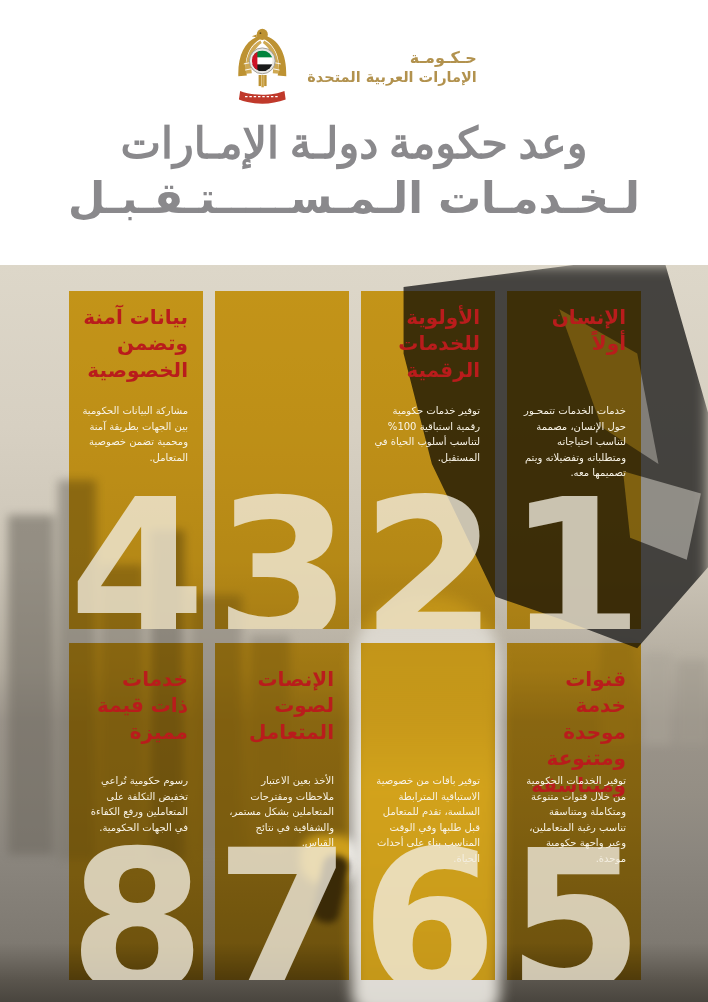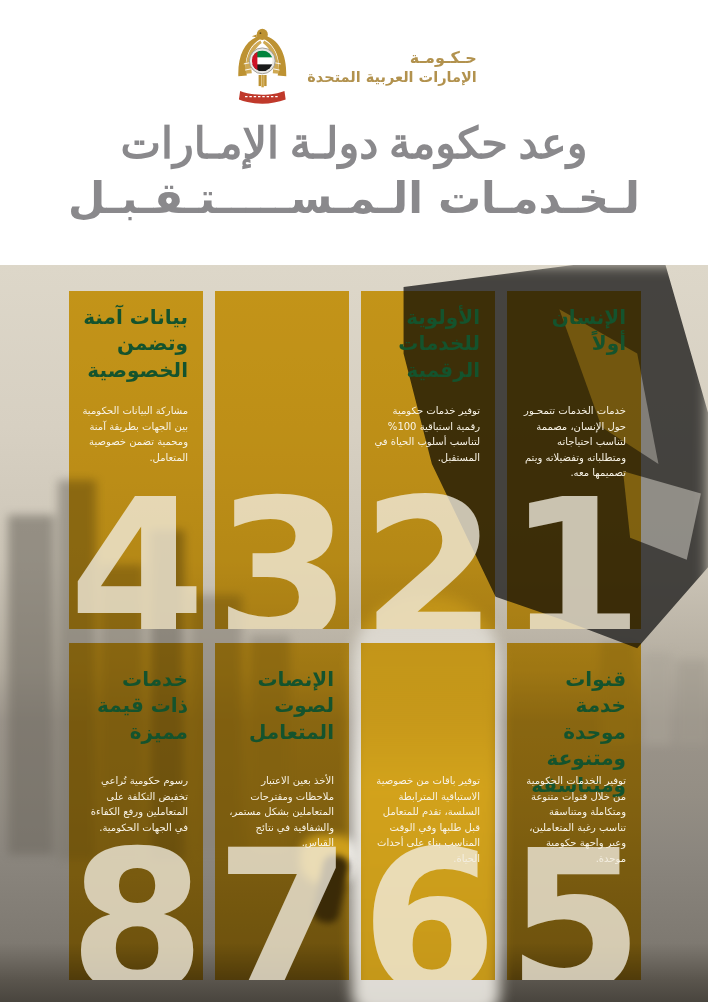--- a/index.html
+++ b/index.html
@@ -63,21 +63,21 @@
   .b9{left:676px;top:395px;width:32px;height:85px;background:#a19b8f;}
 
   
   .grid{position:absolute;left:69px;top:291px;width:572px;
         display:grid;grid-template-columns:repeat(4,134px);column-gap:12px;row-gap:14px;
         direction:rtl;}
   .card{position:relative;height:338px;overflow:hidden;direction:rtl;}
   .row2{height:337px;}
   .card-bg{position:absolute;inset:0;background:var(--gold);mix-blend-mode:multiply;}
   .card-title{position:absolute;top:13px;right:15px;left:10px;
-      color:#14532d;font-weight:bold;font-size:20px;line-height:1.32;
+      color:#b91c1c;font-weight:bold;font-size:20px;line-height:1.32;
       text-align:right;white-space:pre-line;}
   .row2 .card-title{top:23px;}
   .card-desc{position:absolute;top:112px;right:15px;left:12px;
       color:#f8f3e6;font-size:10px;line-height:1.55;text-align:right;}
   .row2 .card-desc{top:130px;}
   .card-number{position:absolute;bottom:-40px;left:0;right:0;text-align:center;
       direction:ltr;font-size:196px;line-height:1;font-weight:bold;color:var(--cream);}
 </style>
 </head>
 <body>

